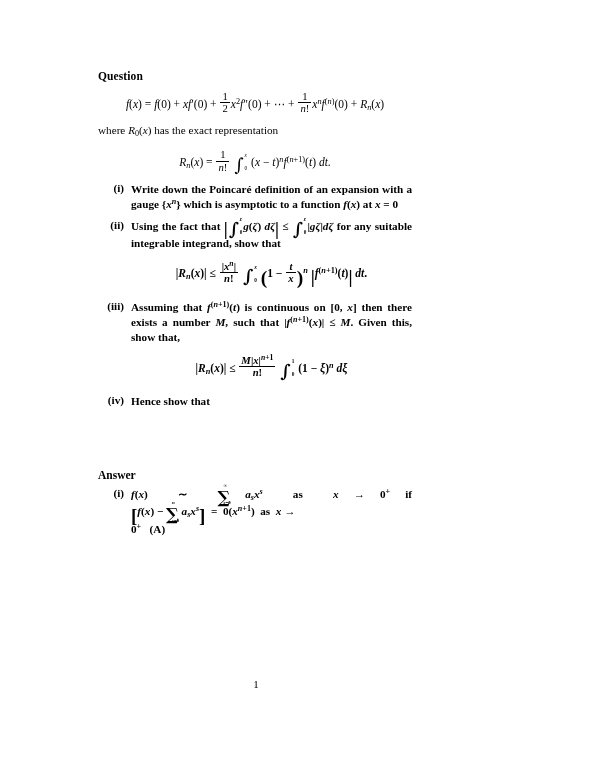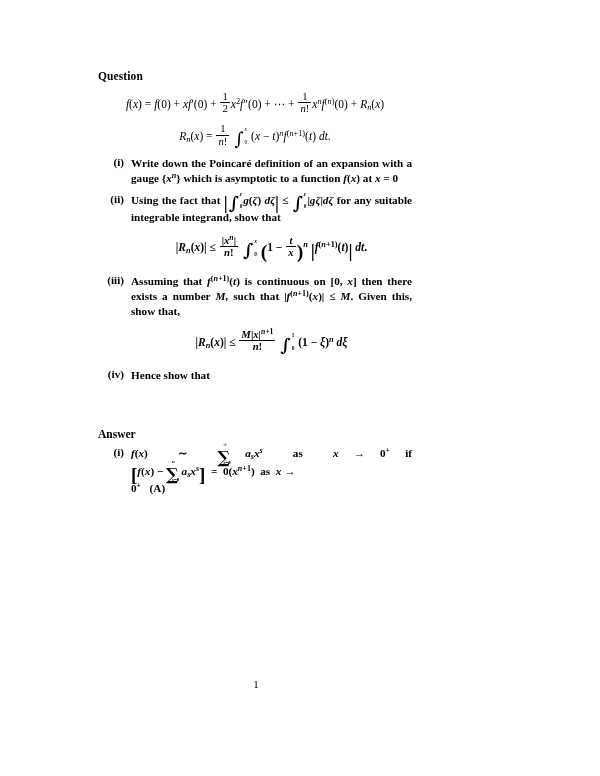--- a/index.html
+++ b/index.html
@@ -122,40 +122,43 @@
     position: absolute;
     bottom: 86px;
     left: 0;
     right: 0;
     text-align: center;
     font-size: 11px;
   }
   .answer-head {
     font-weight: bold;
     font-size: 11.5px;
-    margin: 0 0 6px 0;
+    margin: 15px 0 6px 0;
   }
   .spacer-lg { height: 38px; }
   .nowrap { white-space: nowrap; margin-top: 47px; }
 </style>
 </head>
 <body>
 
 <div class="page">
 
   <div>
     <div class="sec-head">Question</div>
 
 
     <div class="eq">
       <span class="nowrap"><span class="mt">f</span>(<span class="mt">x</span>) = <span class="mt">f</span>(0) + <span class="mt">xf</span>′(0) +
       <span class="frac"><span class="num">1</span><span class="den">2</span></span><span class="mt">x</span><span class="sup">2</span><span class="mt">f</span>″(0) + ⋯ +
       <span class="frac"><span class="num">1</span><span class="den"><span class="mt">n</span>!</span></span><span class="mt">x</span><span class="sup"><span class="mt">n</span></span><span class="mt">f</span><span class="sup">(<span class="mt">n</span>)</span>(0) + <span class="mt">R</span><span class="sub"><span class="mt">n</span></span>(<span class="mt">x</span>)</span>
     </div>
 
+    <p class="para">
+      where <span class="mt">R</span><span class="sub">0</span>(<span class="mt">x</span>) has the exact representation
+    </p>
 
     <div class="eq">
       <span class="nowrap"><span class="mt">R</span><span class="sub"><span class="mt">n</span></span>(<span class="mt">x</span>) =
       <span class="frac"><span class="num">1</span><span class="den"><span class="mt">n</span>!</span></span>
       <span class="intg">∫</span><span class="intlim"><span class="top"><span class="mt">x</span></span><span class="bot">0</span></span>
       (<span class="mt">x</span> − <span class="mt">t</span>)<span class="sup"><span class="mt">n</span></span><span class="mt">f</span><span class="sup">(<span class="mt">n</span>+1)</span>(<span class="mt">t</span>) <span class="mt">dt</span>.</span>
     </div>
 
     <div class="items">
 

